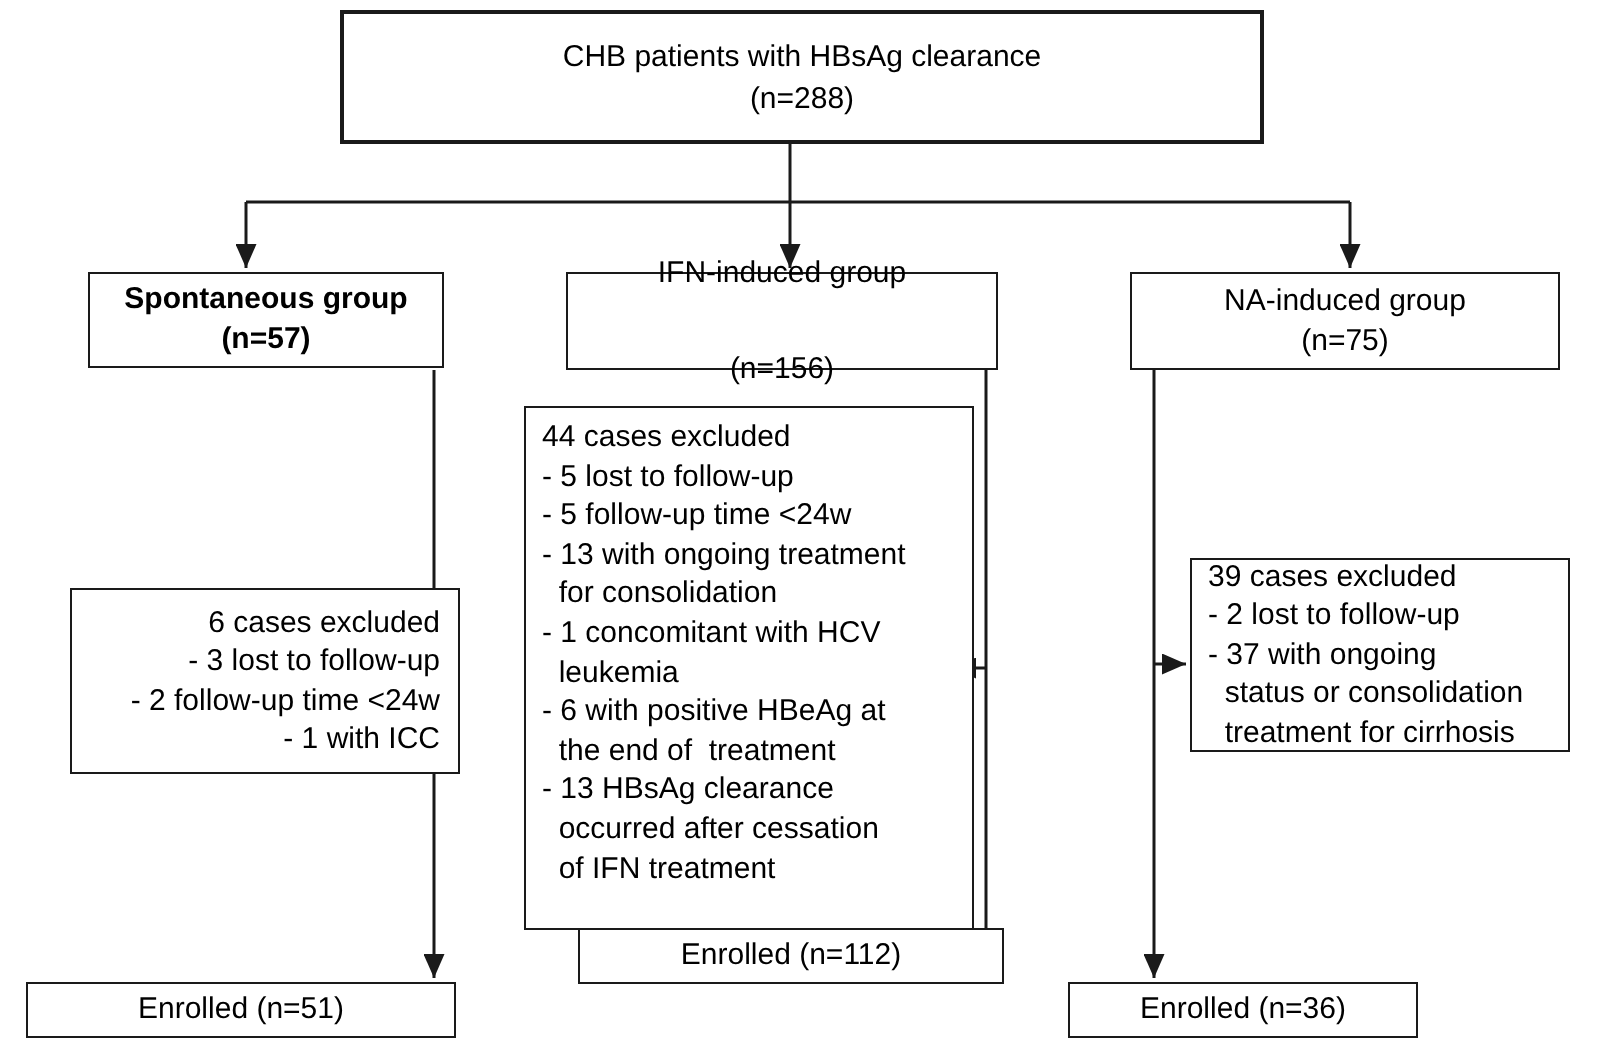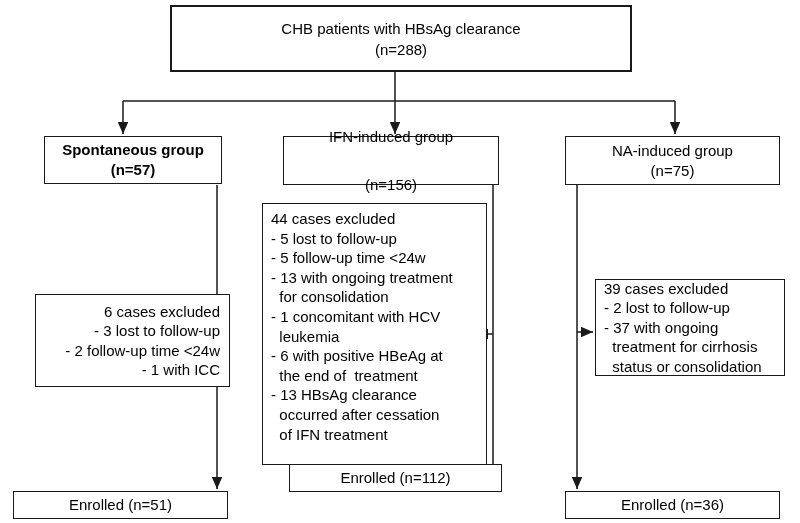--- a/index.html
+++ b/index.html
@@ -35,21 +35,21 @@
   
   #screened   { left: 170px; top: 5px;   width: 462px; height: 67px; border-width: 2px; line-height: 21px; }
   #grp-spont  { left: 44px;  top: 136px; width: 178px; height: 48px; font-weight: bold; }
   #grp-ifn    { left: 283px; top: 136px; width: 216px; height: 49px; gap: 28px; }
   #grp-na     { left: 565px; top: 136px; width: 215px; height: 49px; text-align: right; }
   #exc-spont  { left: 3px;   top: 294px; width: 195px; height: 93px; padding-right: 9px; line-height: 19.5px; margin-left: 32px; }
   #exc-ifn    { left: 262px; top: 203px; width: 225px; height: 262px; padding: 5px 4px 0 8px; line-height: 19.6px; }
   #exc-na     { left: 595px; top: 279px; width: 190px; height: 97px; padding-left: 8px; line-height: 19.5px; }
   #enr-spont  { left: 13px;  top: 491px; width: 215px; height: 28px; }
   #enr-ifn    { left: 289px; top: 464px; width: 213px; height: 28px; }
-  #enr-na     { left: 565px; top: 491px; width: 215px; height: 28px; }
+  #enr-na     { left: 534px; top: 491px; width: 175px; height: 28px; }
 
   #connectors {
     position: absolute;
     left: 0; top: 0;
     width: 800px; height: 523px;
     pointer-events: none;
   }
 </style>
 </head>
 <body>
@@ -116,22 +116,22 @@
     <div class="ln">  the end of  treatment</div>
     <div class="ln">- 13 HBsAg clearance</div>
     <div class="ln">  occurred after cessation</div>
     <div class="ln">  of IFN treatment</div>
   </div>
 
   <div id="exc-na" class="box leftalign" style="justify-content:center;">
     <div class="ln">39 cases excluded</div>
     <div class="ln">- 2 lost to follow-up</div>
     <div class="ln">- 37 with ongoing</div>
+    <div class="ln">  status or consolidation</div>
     <div class="ln">  treatment for cirrhosis</div>
-    <div class="ln">  status or consolidation</div>
   </div>
 
   <div id="enr-spont" class="box centered">
     <div class="ln">Enrolled (n=51)</div>
   </div>
   <div id="enr-ifn" class="box centered">
     <div class="ln">Enrolled (n=112)</div>
   </div>
   <div id="enr-na" class="box centered">
     <div class="ln">Enrolled (n=36)</div>

